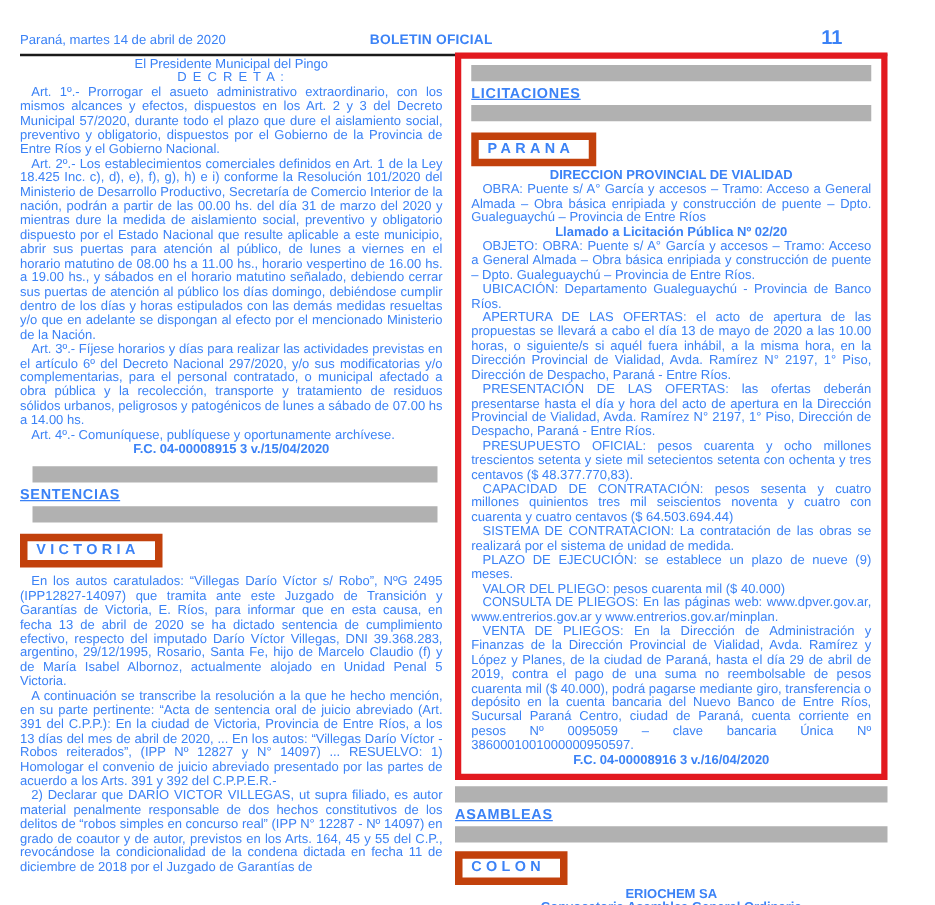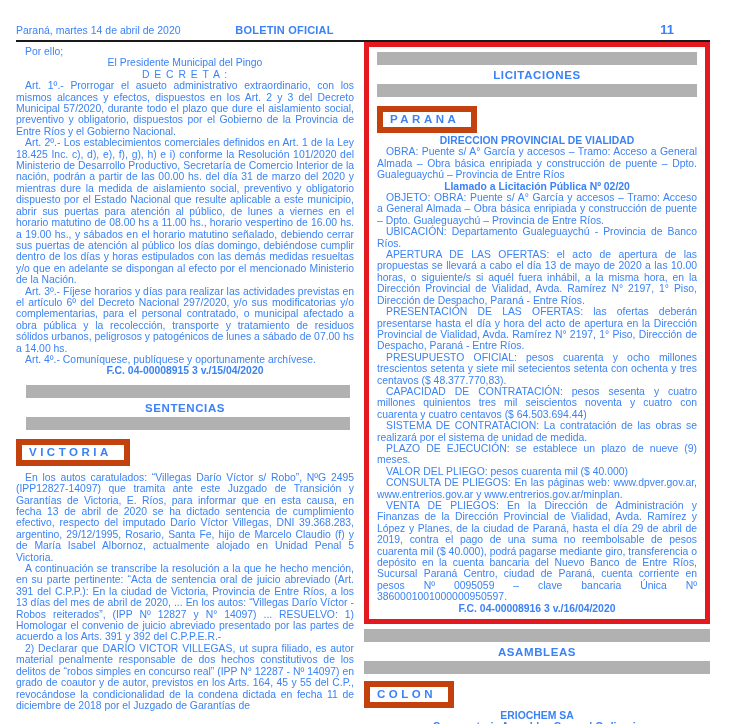--- a/index.html
+++ b/index.html
@@ -7,41 +7,41 @@
     position:relative; width:748px; height:724px; background:#fff;
     font-family:"Liberation Sans", sans-serif; color:#3b82f6; overflow:hidden;padding-left:40px;
   }
   
   .hdr {
     position:absolute; left:16px; top:22px; width:694px;
     border-bottom:2px solid #1a1a1a; padding-bottom:3px;
     display:flex; align-items:baseline;
   }
   .hdr-date { flex:1; font-size:10.5px; }
-  .hdr-title { flex:1; font-weight:bold; font-size:11px; letter-spacing:0.2px; }
-  .hdr-page { flex:1; text-align:right; font-weight:bold; font-size:13px; padding-right:36px; }
+  .hdr-title { flex:1; text-align:center; font-weight:bold; font-size:11px; letter-spacing:0.2px; }
+  .hdr-page { flex:1; text-align:right; font-weight:bold; font-size:16px; padding-right:36px; }
   
   .col-left  { position:absolute; left:16px;  top:46px; width:338px; }
   .col-right { position:absolute; left:364px; top:42px; width:346px; }
   
   p.body {
     margin:0; font-size:10.4px; line-height:11.4px;
     text-align:justify; text-indent:9px;
   }
   p.center { text-align:center; text-indent:0; }
   p.bold { font-weight:bold; }
   p.spread { letter-spacing:1px; }
   p.fc { margin:0; font-size:10.4px; line-height:11.4px; font-weight:bold; text-align:center; text-indent:0; }
   
   .section-head { margin-top:8px; }
   .bar { height:13px; background:#b1b1b1; }
   .col-left .bar { margin-left:10px; width:324px; }
   .section-title {
-    text-align:center; font-weight:bold; font-size:11.5px;
-    line-height:12px; padding:4px 0 3px; letter-spacing:0.6px;
+    text-align:left; font-weight:bold; font-size:11.5px;
+    line-height:12px; padding:4px 0 3px; letter-spacing:0.6px;text-decoration:underline;
   }
   
   .city-box {
     display:inline-block; border:6px solid #c2410c;
     padding:1px 12px 2px 7px; font-weight:bold; font-size:11.5px;
     letter-spacing:3.5px; line-height:12px; background:#fff;
   }
   .city-victoria { margin:9px 0 6px 0; }
   .city-parana   { margin:9px 0 2px 0; }
   .city-colon    { margin:7px 0 2px 0; }
@@ -57,21 +57,20 @@
 
 <div class="page">
 
   <div class="hdr">
     <span class="hdr-date">Paraná, martes 14 de abril de 2020</span>
     <span class="hdr-title">BOLETIN OFICIAL</span>
     <span class="hdr-page">11</span>
   </div>
 
   <div class="col-left">
-    <p class="body">Por ello;</p>
     <p class="body center">El Presidente Municipal del Pingo</p>
     <p class="body center spread">D E C R E T A :</p>
     <p class="body">Art. 1º.- Prorrogar el asueto administrativo extraordinario, con los mismos alcances y efectos, dispuestos en los Art. 2 y 3 del Decreto Municipal 57/2020, durante todo el plazo que dure el aislamiento social, preventivo y obligatorio, dispuestos por el Gobierno de la Provincia de Entre Ríos y el Gobierno Nacional.</p>
     <p class="body">Art. 2º.- Los establecimientos comerciales definidos en Art. 1 de la Ley 18.425 Inc. c), d), e), f), g), h) e i) conforme la Resolución 101/2020 del Ministerio de Desarrollo Productivo, Secretaría de Comercio Interior de la nación, podrán a partir de las 00.00 hs. del día 31 de marzo del 2020 y mientras dure la medida de aislamiento social, preventivo y obligatorio dispuesto por el Estado Nacional que resulte aplicable a este municipio, abrir sus puertas para atención al público, de lunes a viernes en el horario matutino de 08.00 hs a 11.00 hs., horario vespertino de 16.00 hs. a 19.00 hs., y sábados en el horario matutino señalado, debiendo cerrar sus puertas de atención al público los días domingo, debiéndose cumplir dentro de los días y horas estipulados con las demás medidas resueltas y/o que en adelante se dispongan al efecto por el mencionado Ministerio de la Nación.</p>
     <p class="body">Art. 3º.- Fíjese horarios y días para realizar las actividades previstas en el artículo 6º del Decreto Nacional 297/2020, y/o sus modificatorias y/o complementarias, para el personal contratado, o municipal afectado a obra pública y la recolección, transporte y tratamiento de residuos sólidos urbanos, peligrosos y patogénicos de lunes a sábado de 07.00 hs a 14.00 hs.</p>
     <p class="body">Art. 4º.- Comuníquese, publíquese y oportunamente archívese.</p>
     <p class="fc">F.C. 04-00008915 3 v./15/04/2020</p>
 
     <div class="section-head">
       <div class="bar"></div>

